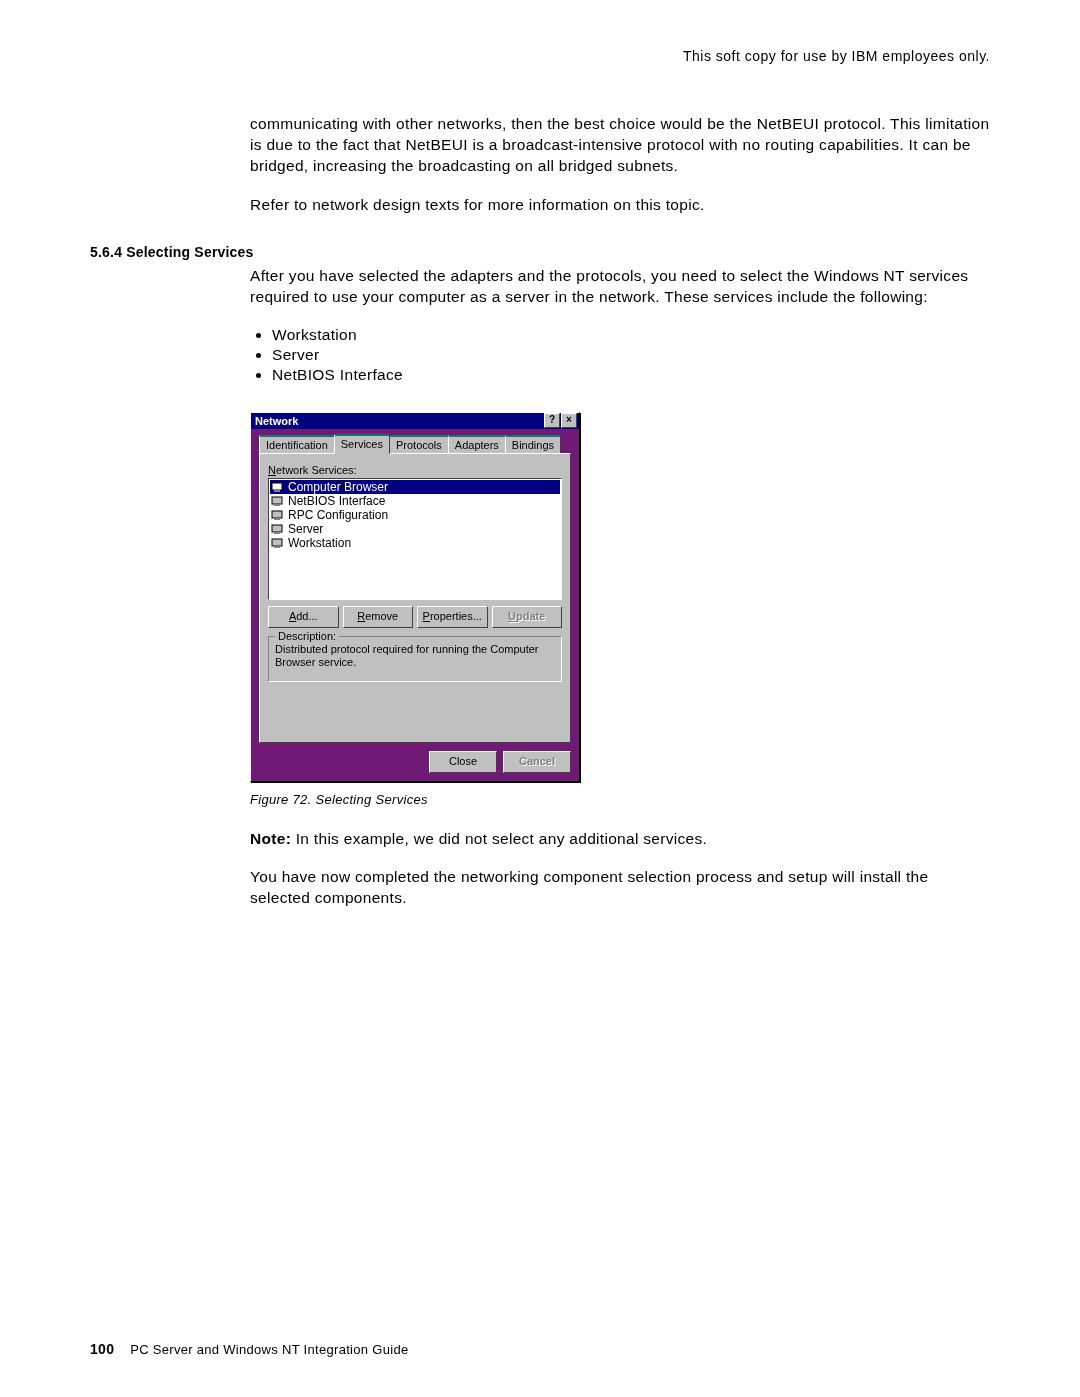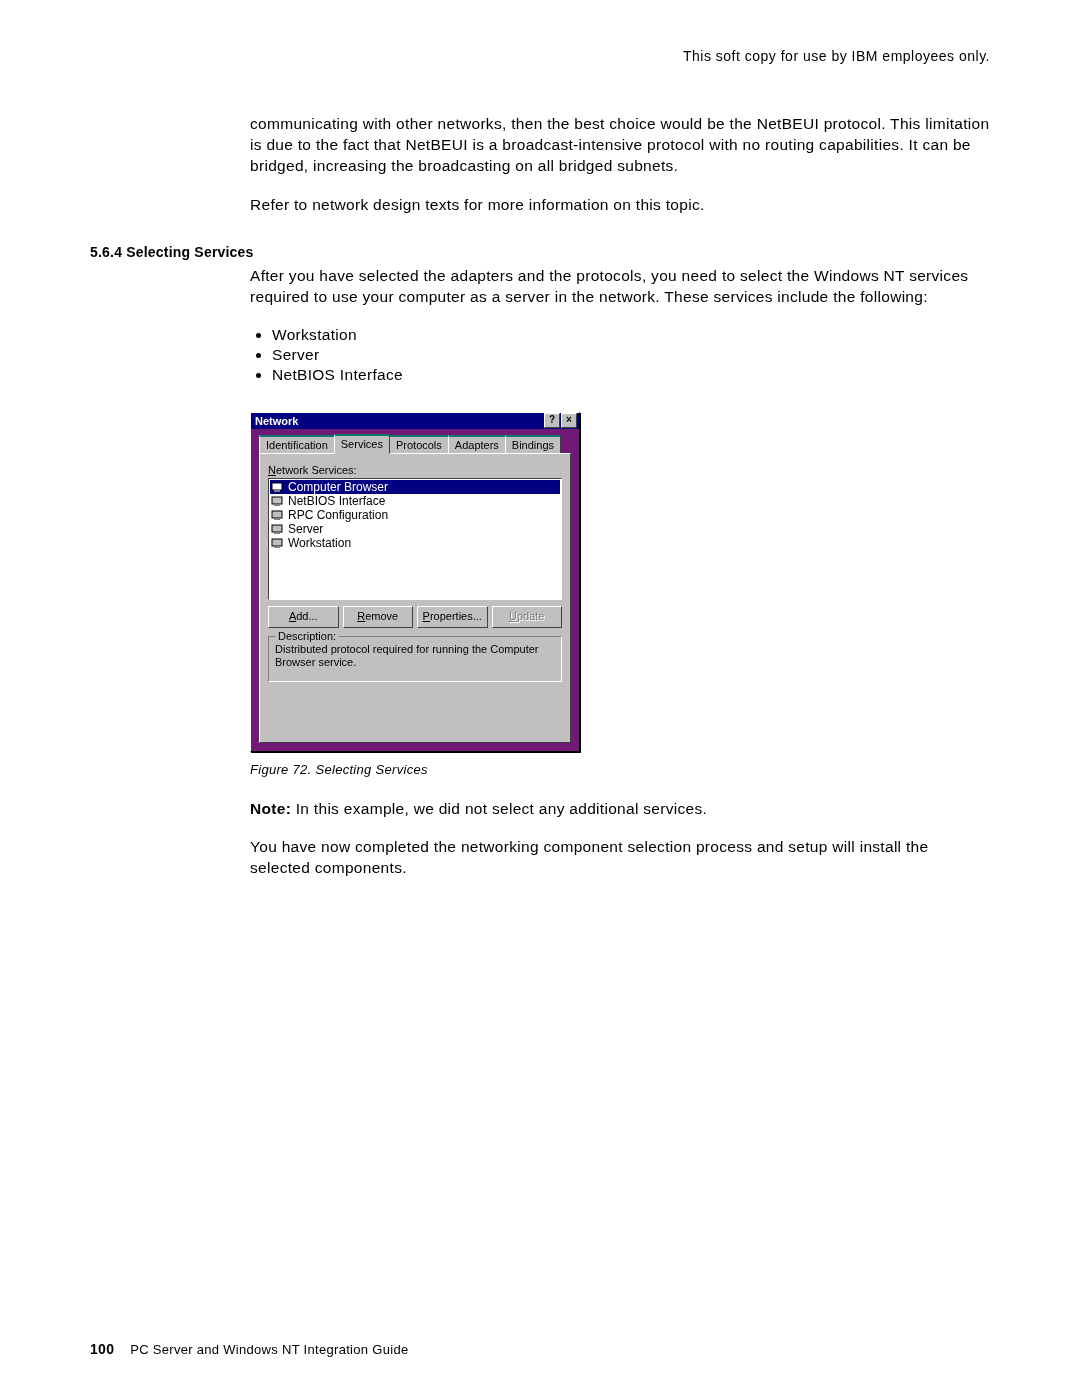--- a/index.html
+++ b/index.html
@@ -189,21 +189,21 @@
     height: 20px;
     background: #c0c0c0;
     border-top: 1px solid #fff;
     border-left: 1px solid #fff;
     border-right: 1px solid #404040;
     border-bottom: 1px solid #404040;
     font-size: 11px;
     text-align: center;
     line-height: 18px;
   }
-  .win-btn.disabled { color: #808080; text-shadow: 1px 1px 0 #fff; }
+  .win-btn.disabled { color: #808080; text-shadow: 1px 1px 0 #fff; font-weight: bold; }
   .groupbox {
     margin-top: 8px;
     border-top: 1px solid #808080;
     border-left: 1px solid #808080;
     border-right: 1px solid #fff;
     border-bottom: 1px solid #fff;
     padding: 6px 6px 12px 6px;
     position: relative;
   }
   .groupbox-label {
@@ -316,20 +316,24 @@
             <div class="win-btn"><span class="underline-letter">A</span><span>dd...</span></div>
             <div class="win-btn"><span class="underline-letter">R</span><span>emove</span></div>
             <div class="win-btn"><span class="underline-letter">P</span><span>roperties...</span></div>
             <div class="win-btn disabled"><span class="underline-letter">U</span><span>pdate</span></div>
           </div>
           <div class="groupbox">
             <div class="groupbox-label">Description:</div>
             <div class="groupbox-text">Distributed protocol required for running the Computer Browser service.</div>
           </div>
         </div>
+        <div class="dialog-footer">
+          <div class="win-btn">Close</div>
+          <div class="win-btn disabled">Cancel</div>
+        </div>
       </div>
     </div>
   </div>
 
   <div class="figure-caption">Figure 72. Selecting Services</div>
 
 
   <div class="body-text">
     <span class="bold">Note:</span><span>  In this example, we did not select any additional services.</span>
   </div>

